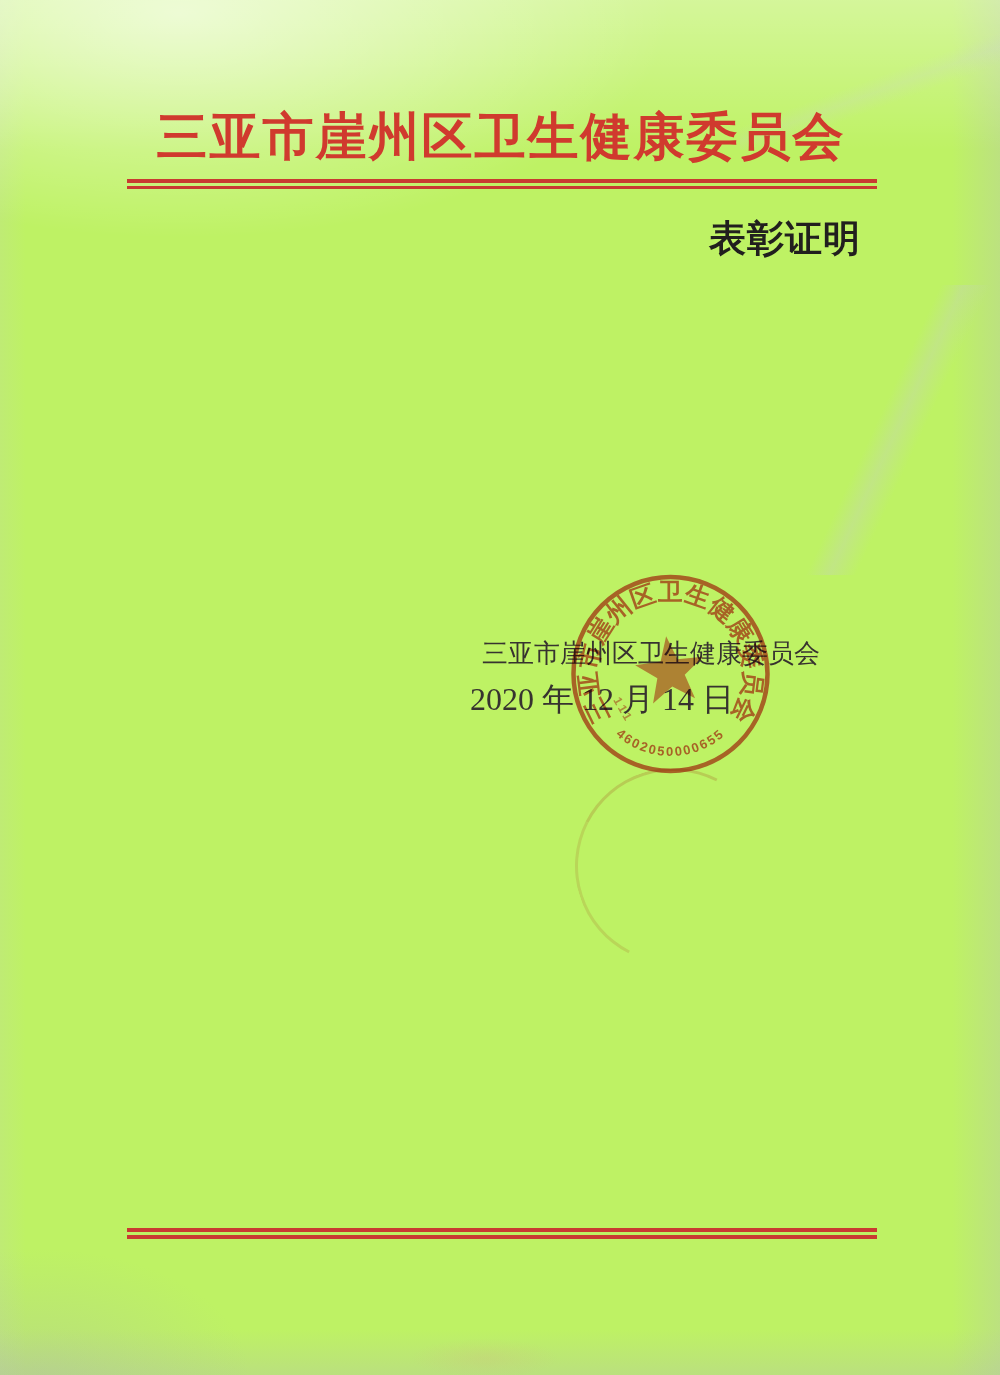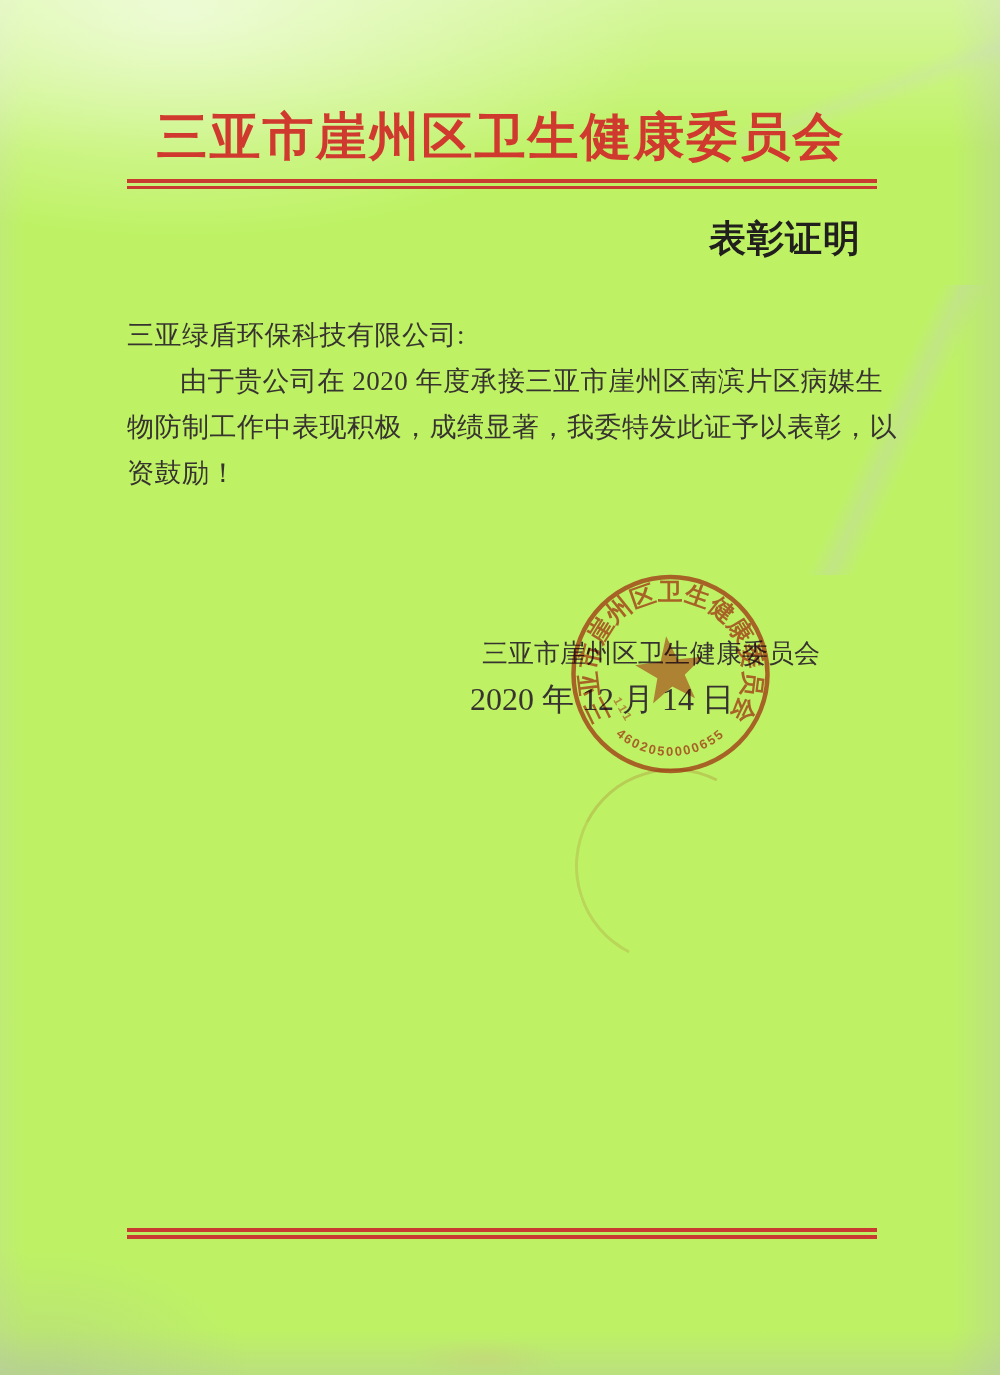--- a/index.html
+++ b/index.html
@@ -123,26 +123,20 @@
 
   <div class="header">三亚市崖州区卫生健康委员会</div>
 
   <div class="rule-group top">
     <div class="rule thick"></div>
     <div class="rule thin"></div>
   </div>
 
   <div class="title">表彰证明</div>
 
-  <div class="body-block">
-    <div class="body-line">三亚绿盾环保科技有限公司:</div>
-    <div class="body-line indent">由于贵公司在 2020 年度承接三亚市崖州区南滨片区病媒生</div>
-    <div class="body-line">物防制工作中表现积极，成绩显著，我委特发此证予以表彰，以</div>
-    <div class="body-line">资鼓励！</div>
-  </div>
 
   <div class="signature">三亚市崖州区卫生健康委员会</div>
 
   <div class="date">2020 年 12 月 14 日</div>
 
   <div class="ghost-arc"></div>
 
   <svg class="stamp" width="216" height="216" viewBox="0 0 216 216">
     <defs>
       <path id="topArc" d="M 49.2 153.6 A 74 74 0 1 1 165.8 153.6" fill="none"></path>

